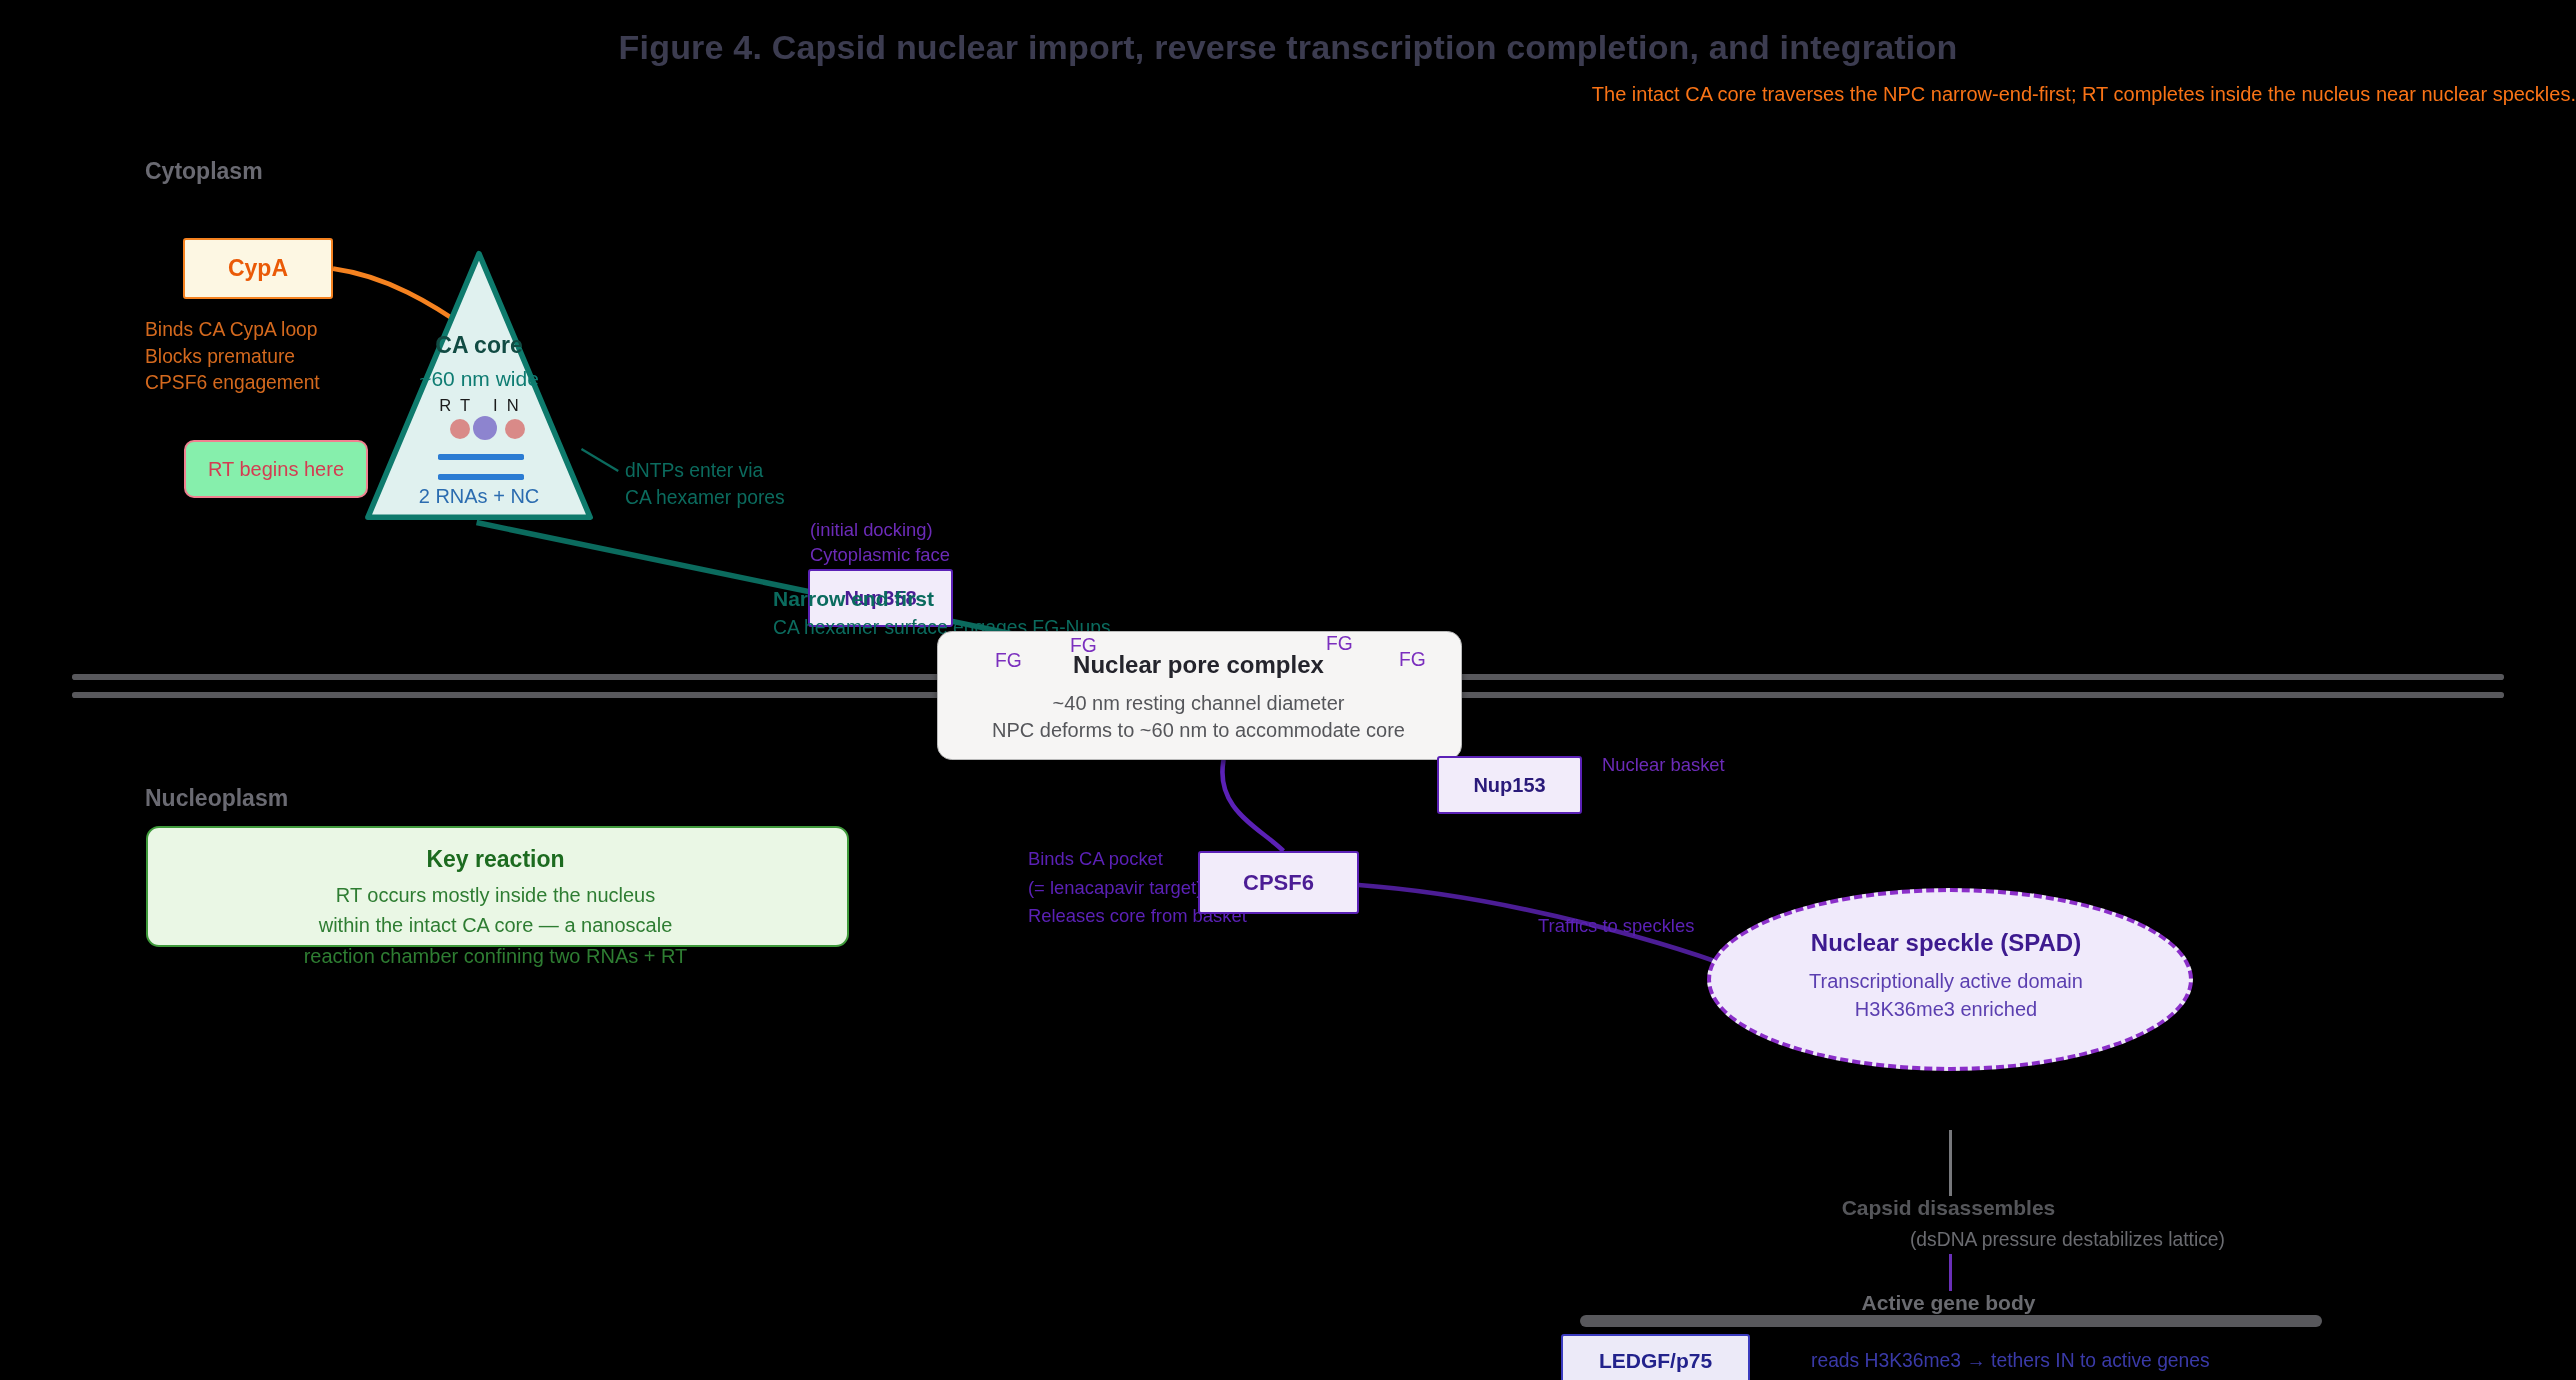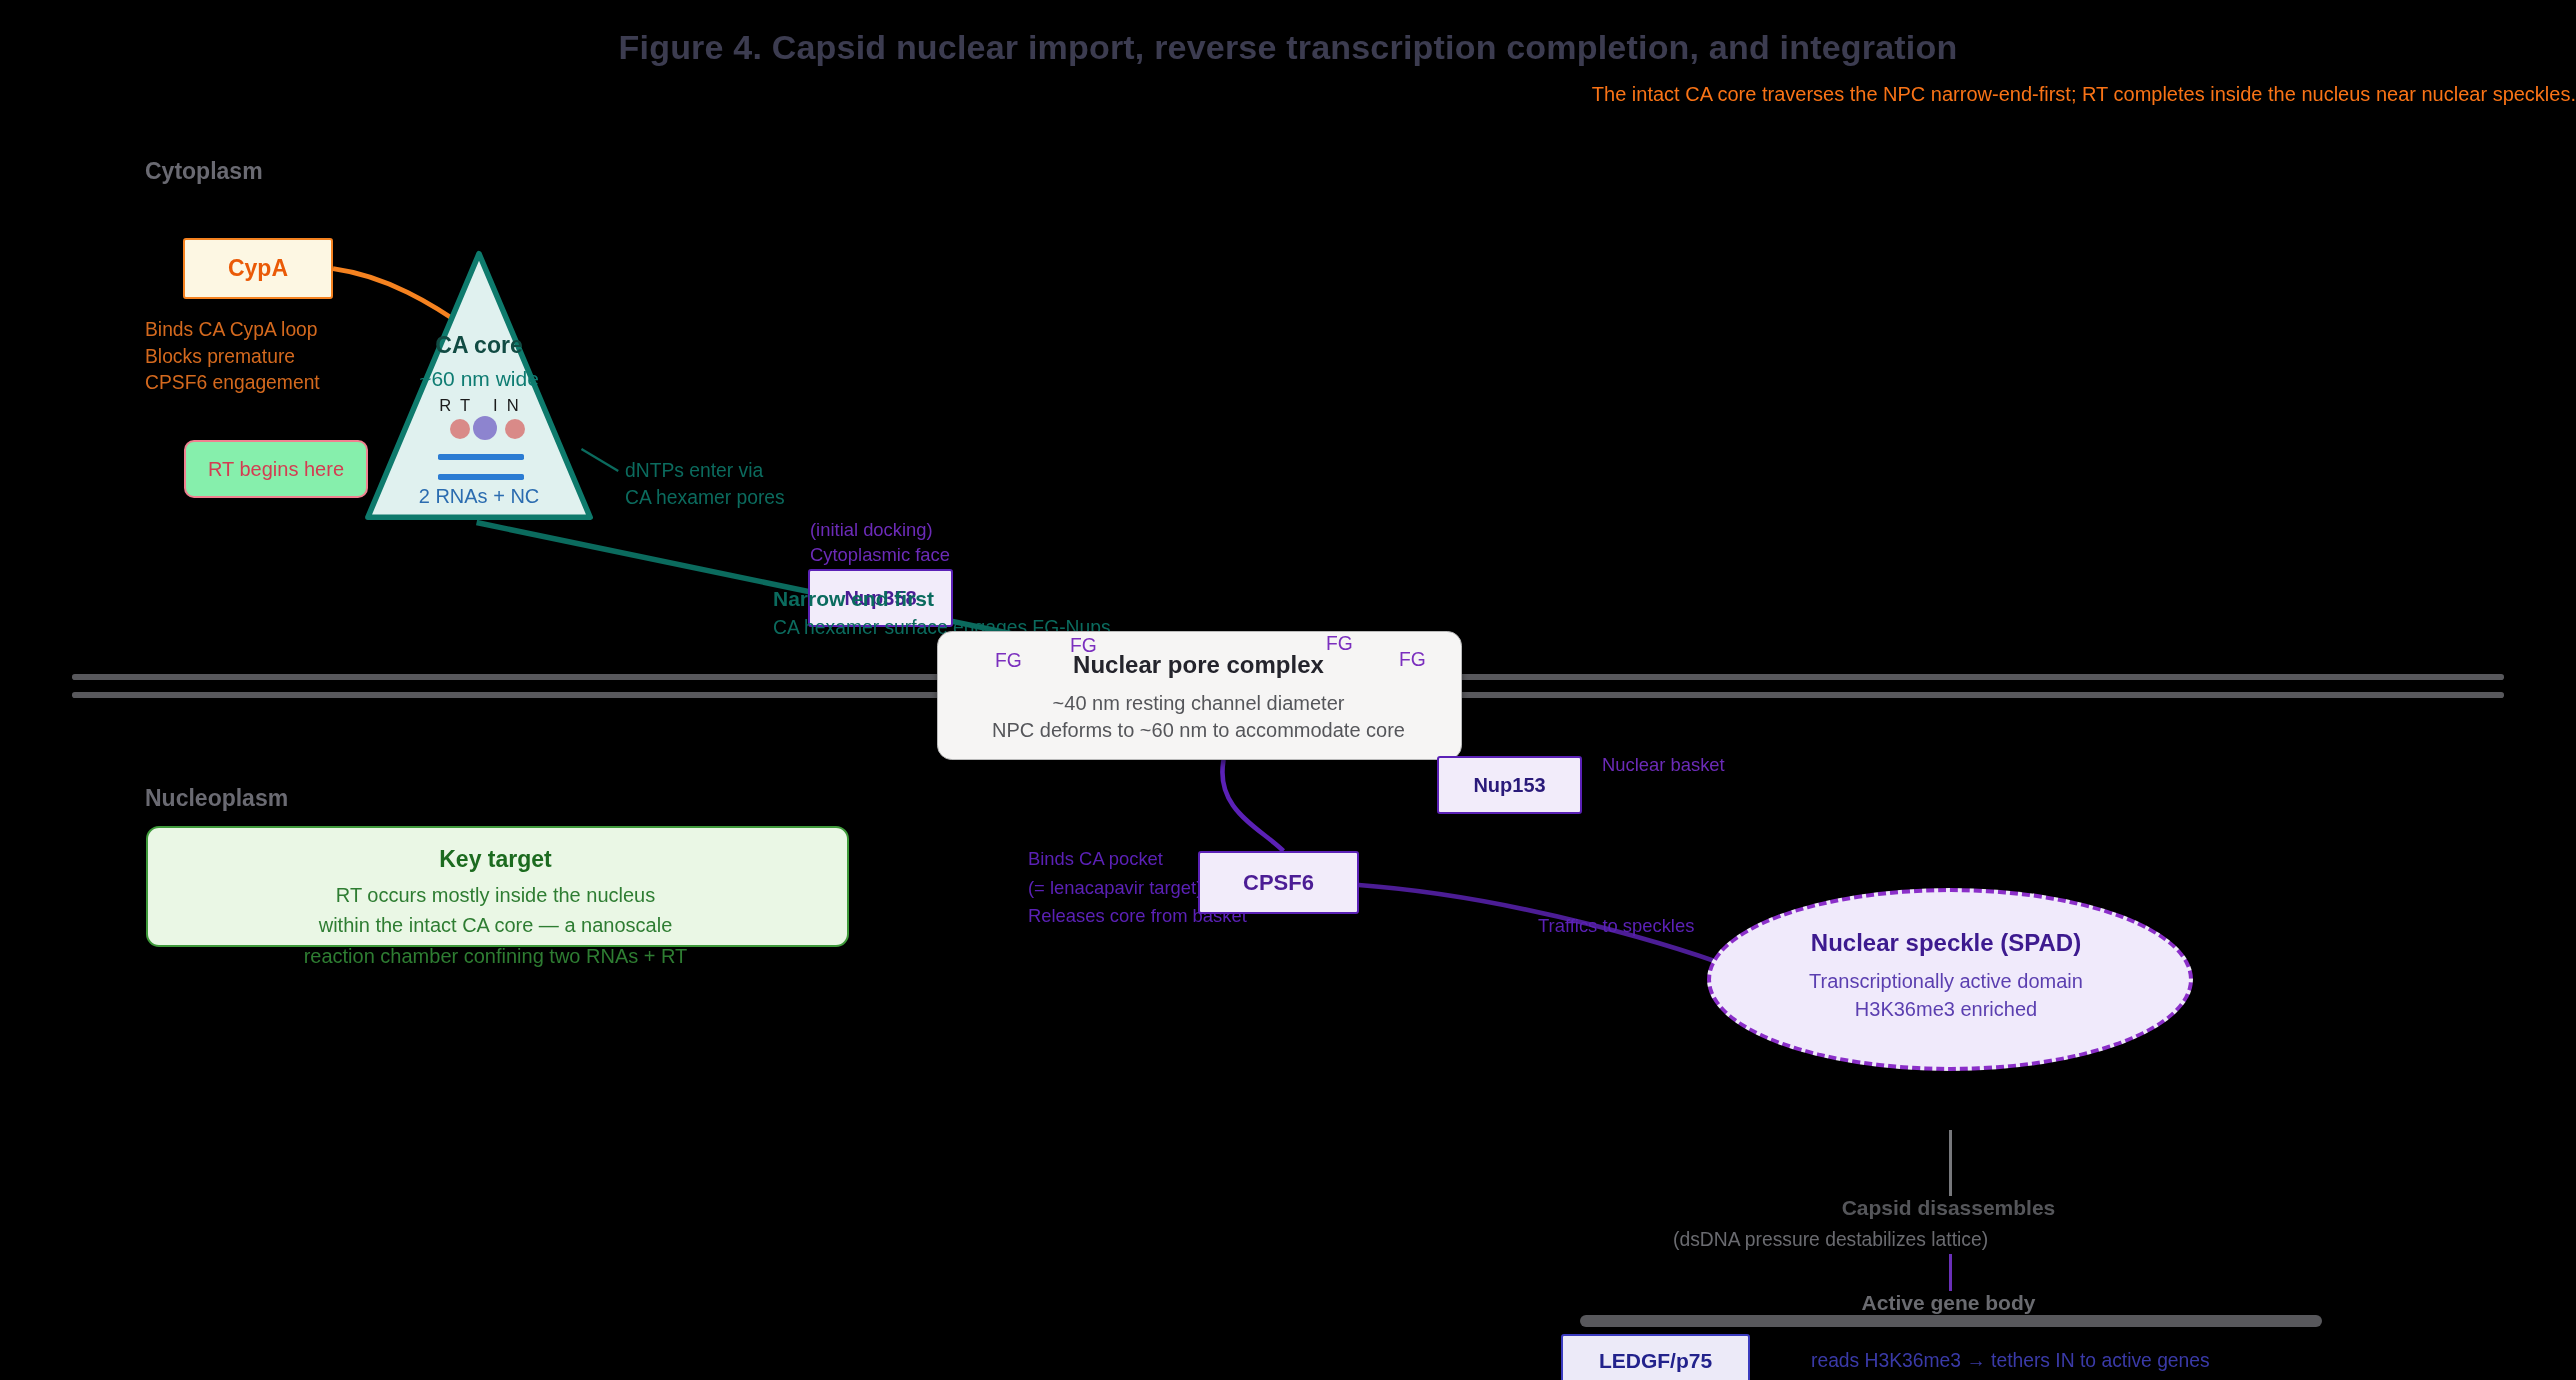--- a/index.html
+++ b/index.html
@@ -106,21 +106,21 @@
   #ann-dntp{left:625px;top:458px;}
   #ann-narrow{left:773px;top:587px;font-size:21px;font-weight:bold;color:#0b6b5e;}
   #ann-hexamer{left:773px;top:617px;font-size:19.3px;color:#0b6b5e;}
   .ann-purple{font-size:18.4px;color:#6c2bb8;}
   #ann-docking{left:810px;top:517px;}
   #ann-basket{left:1602px;top:754px;font-size:18.4px;color:#6c2bb8;}
   #ann-cpsf6{left:1028px;top:845px;font-size:18.4px;color:#5b21b6;line-height:1.55;}
   #ann-traffic{left:1538px;top:915px;font-size:18.4px;color:#5b21b6;}
   #ann-disassembles{left:1737px;top:1196px;width:423px;text-align:center;
     font-size:21px;font-weight:bold;color:#55565a;}
-  #ann-dsdna{left:1673px;top:1229px;width:552px;text-align:left;
+  #ann-dsdna{left:1673px;top:1229px;width:552px;text-align:right;
     font-size:19.3px;color:#6a6b70;}
   #ann-genebody{left:1737px;top:1291px;width:423px;text-align:center;
     font-size:21px;font-weight:bold;color:#6a6b70;}
   #ann-ledgf{left:1811px;top:1350px;font-size:19.3px;color:#3a3aa8;}
 
   
   #gene-bar{left:1580px;top:1315px;width:742px;height:12px;
     background:#58585c;border-radius:6.4px;}
   .vconn{width:2.8px;}
   #vc-1{left:1949px;top:1130px;height:66px;background:#77787c;}
@@ -209,21 +209,21 @@
 
   <div class="abs ann" id="ann-cpsf6">
     <div>Binds CA pocket</div>
     <div>(= lenacapavir target)</div>
     <div>Releases core from basket</div>
   </div>
   <div class="abs node" id="node-cpsf6">CPSF6</div>
   <div class="abs" id="ann-traffic">Traffics to speckles</div>
 
   <div class="abs" id="key-panel"></div>
-  <div class="abs" id="key-title">Key target</div>
+  <div class="abs" id="key-title">Key reaction</div>
   <div class="abs key-l" id="key-l2">within the intact CA core — a nanoscale</div>
   <div class="abs key-l" id="key-l1">RT occurs mostly inside the nucleus</div>
   <div class="abs key-l" id="key-l3">reaction chamber confining two RNAs + RT</div>
 
   <div class="abs" id="speckle"></div>
   <div class="abs" id="spk-title">Nuclear speckle (SPAD)</div>
   <div class="abs" id="spk-l1">Transcriptionally active domain</div>
   <div class="abs" id="spk-l2">H3K36me3 enriched</div>
 
 

